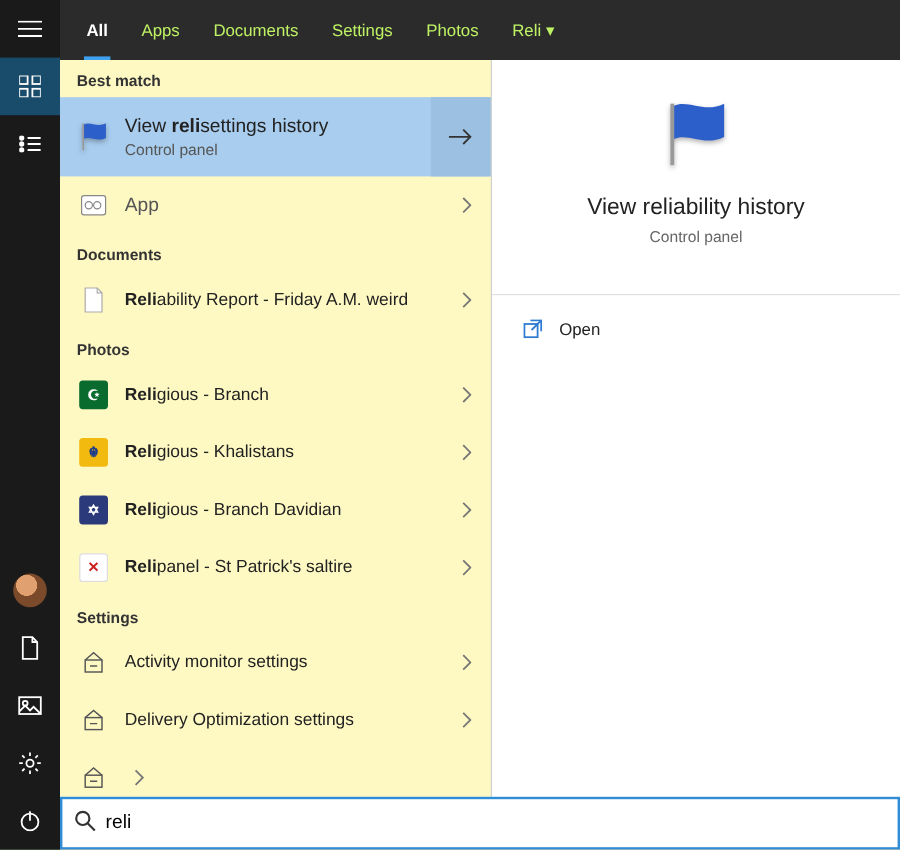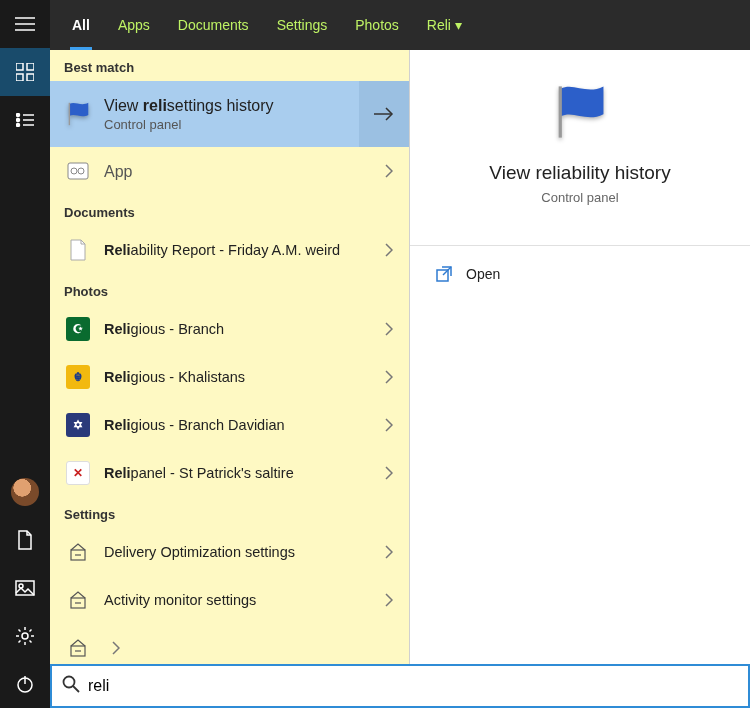--- a/index.html
+++ b/index.html
@@ -245,39 +245,39 @@
 
         <div class="result">
           <div class="ico">
               <svg width="22" height="20" stroke="#555" fill="none" stroke-width="1.2">
                 <rect x="4" y="8" width="14" height="10"></rect>
                 <path d="M4 8 L11 2 L18 8"></path>
                 <line x1="8" y1="13" x2="14" y2="13"></line>
               </svg>
             </div>
           <div class="txt">
-              <div>Delivery Optimization settings</div>
+              <div>Activity monitor settings</div>
             </div>
           <div class="chev">
               <svg width="8" height="14" stroke="#777" fill="none" stroke-width="1.5">
                 <polyline points="1,1 7,7 1,13"></polyline>
               </svg>
             </div>
         </div>
 
         <div class="result">
           <div class="ico">
               <svg width="22" height="20" stroke="#555" fill="none" stroke-width="1.2">
                 <rect x="4" y="8" width="14" height="10"></rect>
                 <path d="M4 8 L11 2 L18 8"></path>
                 <line x1="8" y1="13" x2="14" y2="13"></line>
               </svg>
             </div>
           <div class="txt">
-              <div>Activity monitor settings</div>
+              <div>Delivery Optimization settings</div>
             </div>
           <div class="chev">
               <svg width="8" height="14" stroke="#777" fill="none" stroke-width="1.5">
                 <polyline points="1,1 7,7 1,13"></polyline>
               </svg>
             </div>
         </div>
 
         <div class="result">
           <div class="ico">

